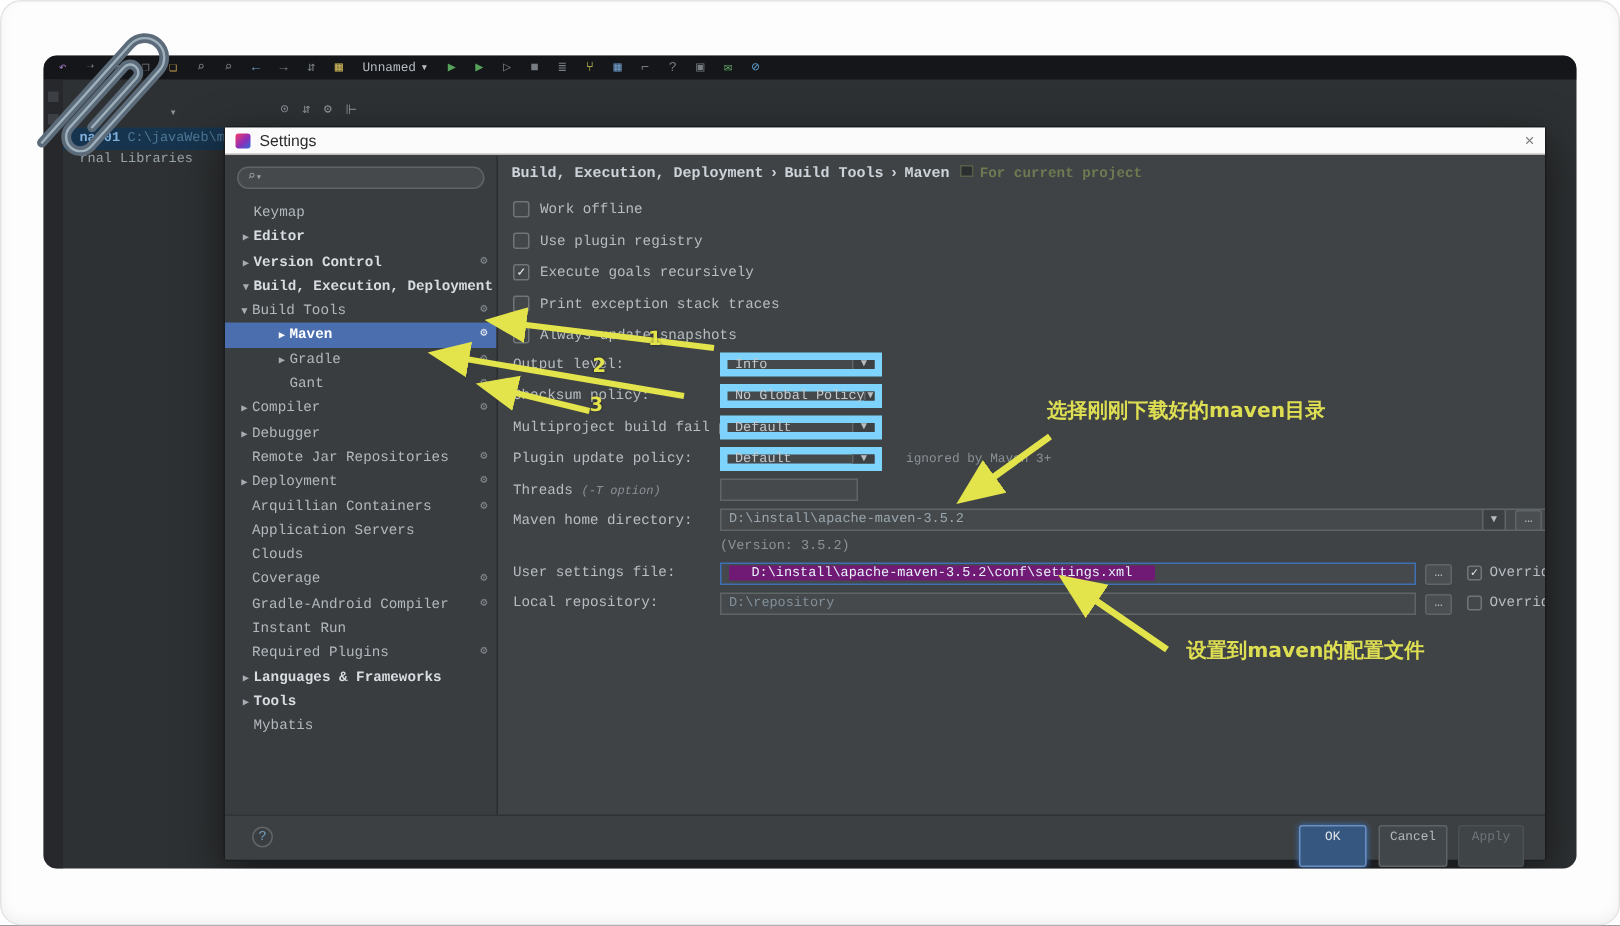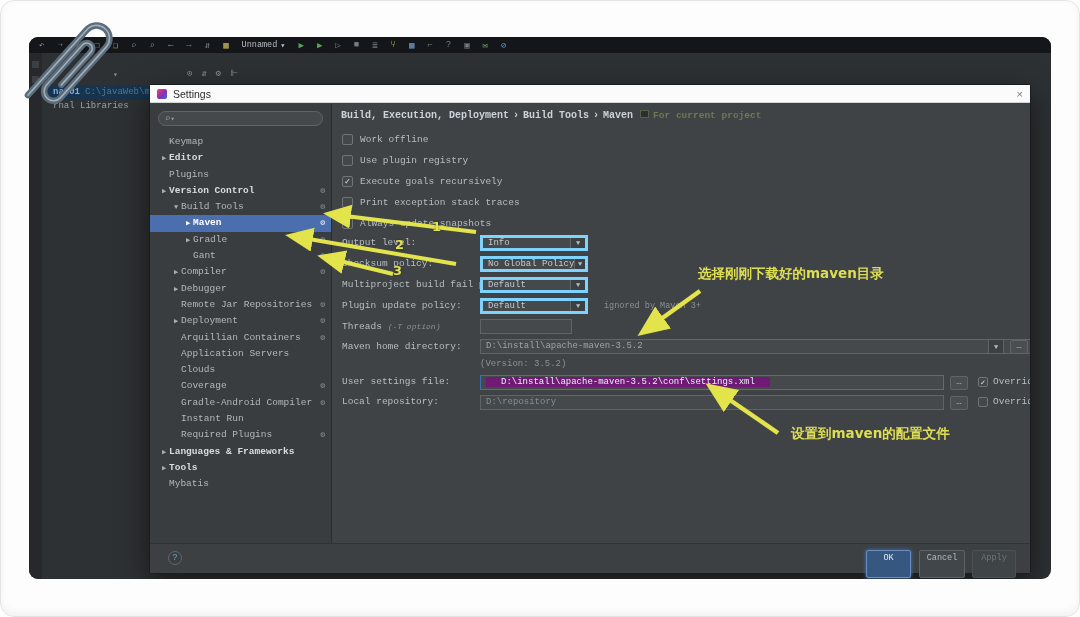--- a/index.html
+++ b/index.html
@@ -56,21 +56,21 @@
   .dlg-left { position:absolute; left:0; top:19px; width:182px; bottom:30px;
               background:#393d3f; border-right:1px solid #2b2d2f; overflow:hidden; }
   .searchbox { position:absolute; left:8px; top:7px; width:165px; height:15px;
                background:#45494b; border:1px solid #5f6466; border-radius:8px;
                font-size:9px; color:#9aa0a6; padding:1px 6px; }
   .searchbox .sc { font-size:7px; }
 
   .tree { position:absolute; left:0; top:30px; right:0; bottom:0; font-size:9.5px; color:#b2b8bd; }
   .trow { position:relative; height:16.3px; line-height:16.3px; white-space:nowrap; }
   .trow .arr { display:inline-block; width:10px; font-size:7px; color:#a6acb2; text-align:center; }
-  .lvl0 { padding-left:9px; } .lvl1 { padding-left:21px; } .lvl2 { padding-left:33px; }
+  .lvl0 { padding-left:9px; } .lvl1 { padding-left:8px; } .lvl2 { padding-left:33px; }
   .tbold { color:#d8dde2; font-weight:bold; }
   .tsel { background:#4b6eaf; color:#ffffff; font-weight:bold; }
   .tsel .arr { color:#fff; }
   .gear { position:absolute; right:6px; top:0; font-size:8px; color:#85
 8b91; color:#858b91; }
   .tsel .gear { color:#e8ecf2; }
 
   .dlg-right { position:absolute; left:182px; top:19px; right:0; bottom:30px;
                background:#3f4345; overflow:hidden; font-size:9.5px; color:#b7bdc2; }
   .crumb { position:absolute; left:9px; top:6px; font-size:10px; font-weight:bold;
@@ -84,21 +84,21 @@
   .cb0{top:30px}.cb1{top:51px}.cb2{top:72px}.cb3{top:93px}.cb4{top:114px}
   .cbox { width:11px; height:11px; background:#43474a; border:1px solid #6f7477;
           border-radius:2px; font-size:9px; line-height:10px; text-align:center; color:#e6ebf0; }
 
   .flabel { position:absolute; left:10px; white-space:nowrap; }
   .fl1{top:133px}.fl2{top:154px}.fl3{top:175px}.fl4{top:196px}.fl5{top:217px}
   .fl6{top:237px}.fl8{top:272px}.fl9{top:292px}
   .hint { font-style:italic; font-size:8px; color:#8b9197; }
 
   .combo { position:absolute; left:148px; width:108px; height:16px; background:#45494b;
-           border:3px solid #7dd3fc; display:flex; align-items:center; }
+           border:5px solid #7dd3fc; display:flex; align-items:center; }
   .co1{top:131px}.co2{top:152px}.co3{top:173px}.co4{top:194px}
   .cval { flex:1; padding-left:5px; font-size:9px; color:#c3c9ce; white-space:nowrap; }
   .ccaret { width:15px; align-self:stretch; background:#3c4042; border-left:1px solid #5f6466;
             font-size:7px; color:#b6bcc2; display:flex; align-items:center; justify-content:center; }
   .combonote { position:absolute; left:272px; top:197px; font-size:8.5px; color:#8b9197; }
 
   .tinput { position:absolute; left:148px; top:215px; width:92px; height:15px;
             background:#45494b; border:1px solid #5f6466; }
   .field { position:absolute; height:15px; background:#45494b; border:1px solid #5f6466;
            font-size:9px; line-height:13px; padding-left:5px; white-space:nowrap; overflow:hidden; }
@@ -205,22 +205,22 @@
         <span class="dlg-close">×</span>
       </div>
 
       <div class="dlg-left">
         <div class="searchbox">
           <span>⌕</span><span class="sc">▾</span>
         </div>
         <div class="tree">
           <div class="trow lvl0"><span class="arr"></span><span>Keymap</span></div>
           <div class="trow lvl0 tbold"><span class="arr">▶</span><span>Editor</span></div>
-          <div class="trow lvl0"><span class="arr"></span><span>Plugins</span></div>
           <div class="trow lvl0 tbold"><span class="arr">▶</span><span>Version Control</span><span class="gear">⚙</span></div>
+          <div class="trow lvl0 tbold"><span class="arr">▼</span><span>Build, Execution, Deployment</span></div>
           <div class="trow lvl1"><span class="arr">▼</span><span>Build Tools</span><span class="gear">⚙</span></div>
           <div class="trow lvl2 tsel"><span class="arr">▶</span><span>Maven</span><span class="gear">⚙</span></div>
           <div class="trow lvl2"><span class="arr">▶</span><span>Gradle</span><span class="gear">⚙</span></div>
           <div class="trow lvl2"><span class="arr"></span><span>Gant</span><span class="gear">⚙</span></div>
           <div class="trow lvl1"><span class="arr">▶</span><span>Compiler</span><span class="gear">⚙</span></div>
           <div class="trow lvl1"><span class="arr">▶</span><span>Debugger</span></div>
           <div class="trow lvl1"><span class="arr"></span><span>Remote Jar Repositories</span><span class="gear">⚙</span></div>
           <div class="trow lvl1"><span class="arr">▶</span><span>Deployment</span><span class="gear">⚙</span></div>
           <div class="trow lvl1"><span class="arr"></span><span>Arquillian Containers</span><span class="gear">⚙</span></div>
           <div class="trow lvl1"><span class="arr"></span><span>Application Servers</span></div>

